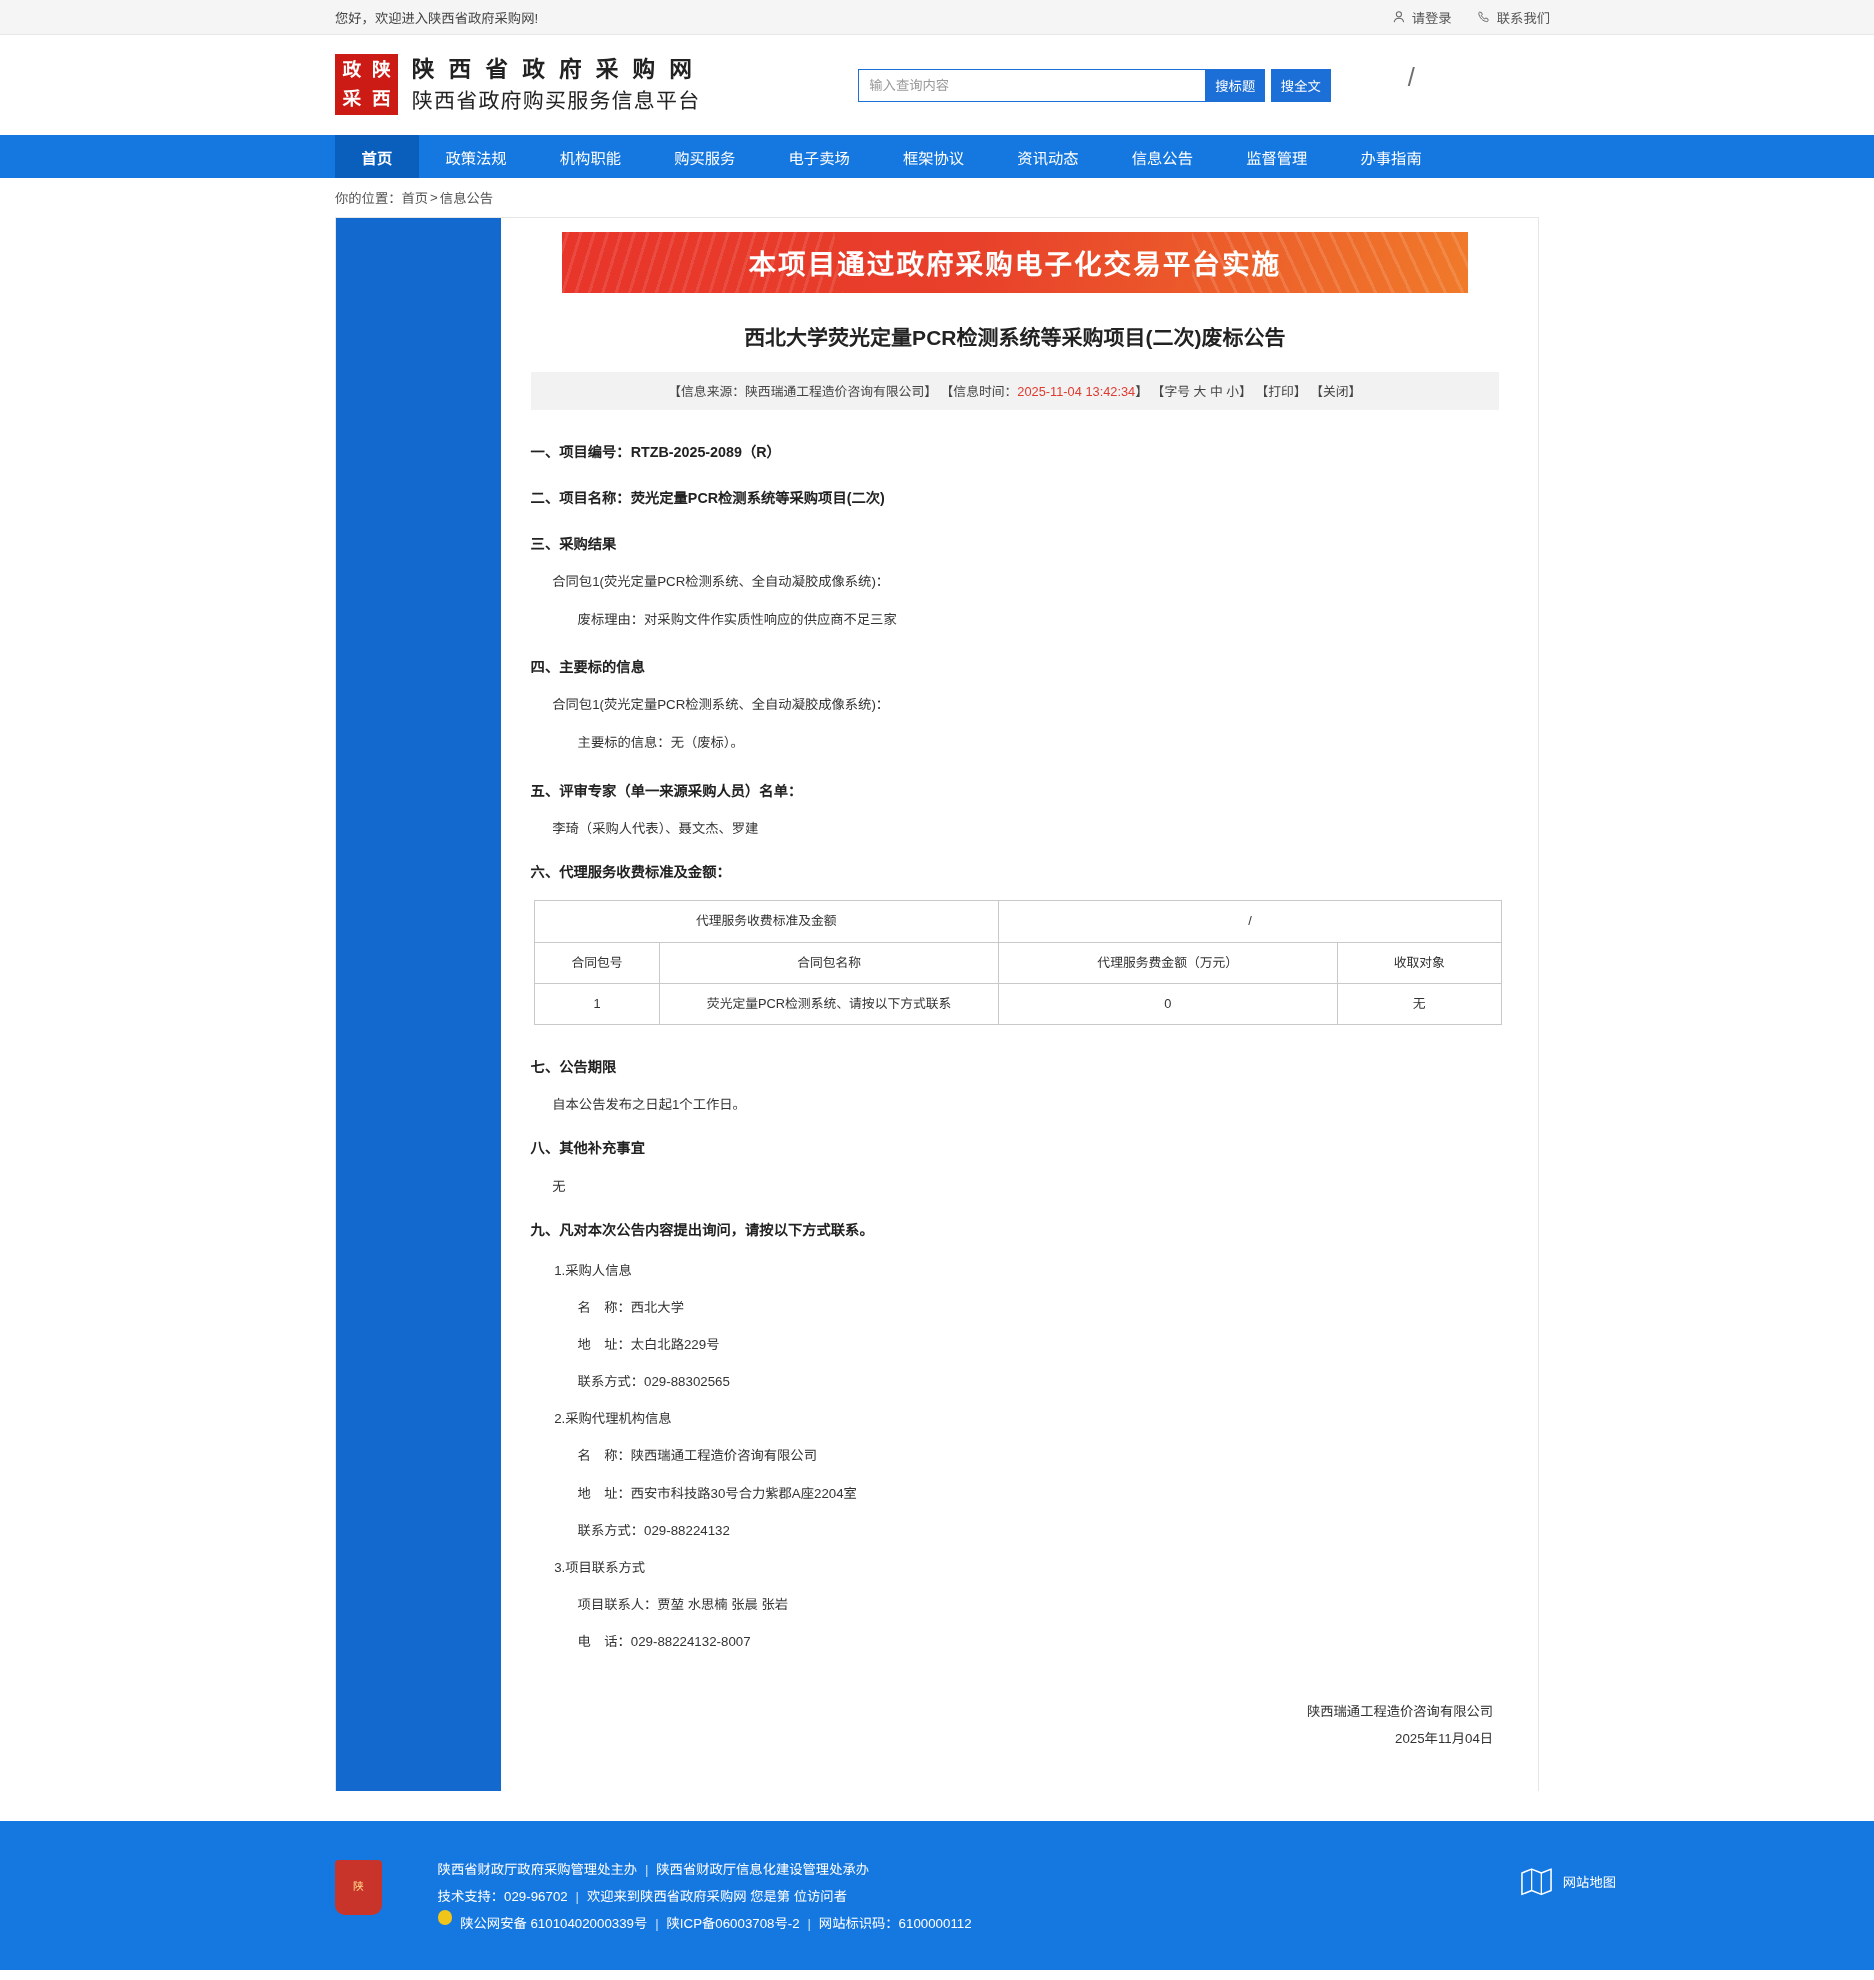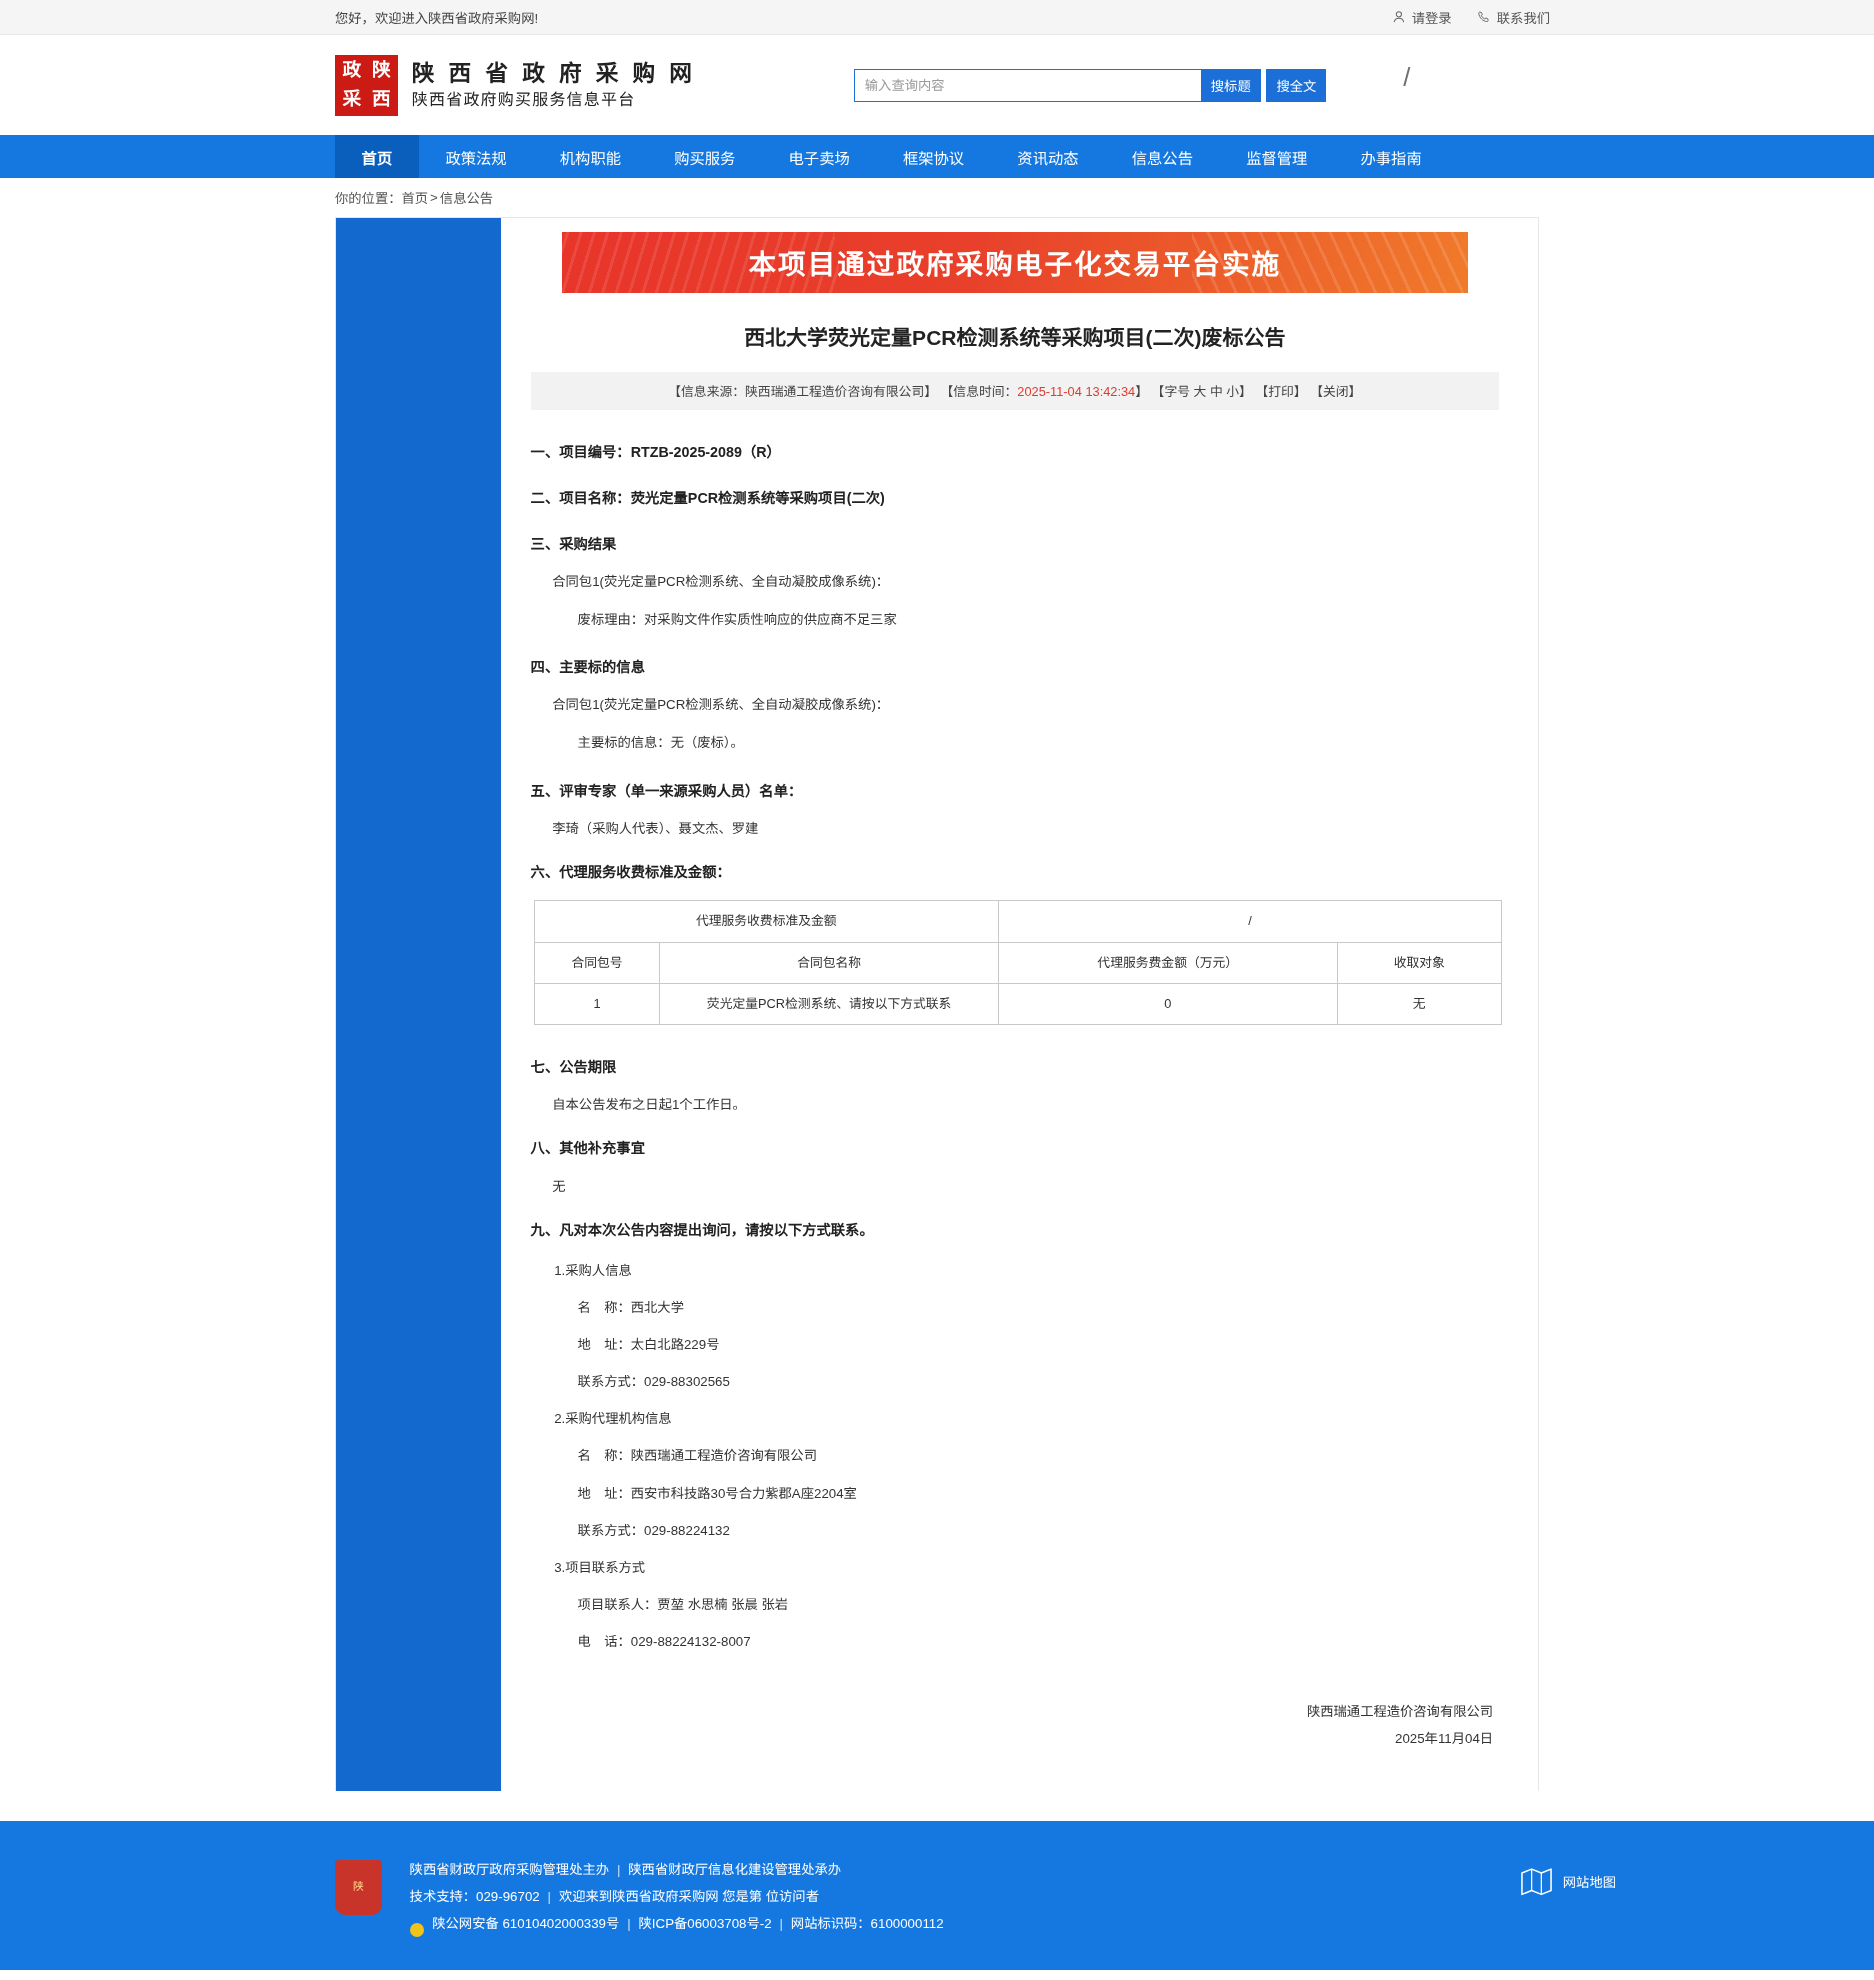--- a/index.html
+++ b/index.html
@@ -60,21 +60,21 @@
   }
   .logo-mark span { display: block; }
   .logo-text .l1 {
     font-size: 22.7px;
     font-weight: bold;
     letter-spacing: 3.9px;
     color: #222;
     line-height: 1.35;
   }
   .logo-text .l2 {
-    font-size: 16px;
+    font-size: 21px;
     letter-spacing: 1.2px;
     color: #222;
     line-height: 1.5;
   }
   .searchbox {
     margin-left: 158px;
     display: flex;
     align-items: stretch;
     height: 33px;
   }
@@ -277,21 +277,21 @@
     flex: none;
     display: flex;
     align-items: center;
     justify-content: center;
     font-size: 10.8px;
     color: #ffd88a;
     text-align: center;
     line-height: 1.1;
   }
   .footer .lines { line-height: 2.05; }
-  .footer .lines .row { display: flex; align-items: flex-end; gap: 7.9px; flex-wrap: wrap; }
+  .footer .lines .row { display: flex; align-items: flex-start; gap: 7.9px; flex-wrap: wrap; margin-left: 28px; }
   .footer .sep { opacity: .75; }
   .footer .badge {
     width: 14.8px; height: 14.8px; border-radius: 50%;
     background: #f0c419;
     display: inline-block;
     flex: none;
   }
   .footer .sitemap {
     margin-left: auto;
     display: flex;

